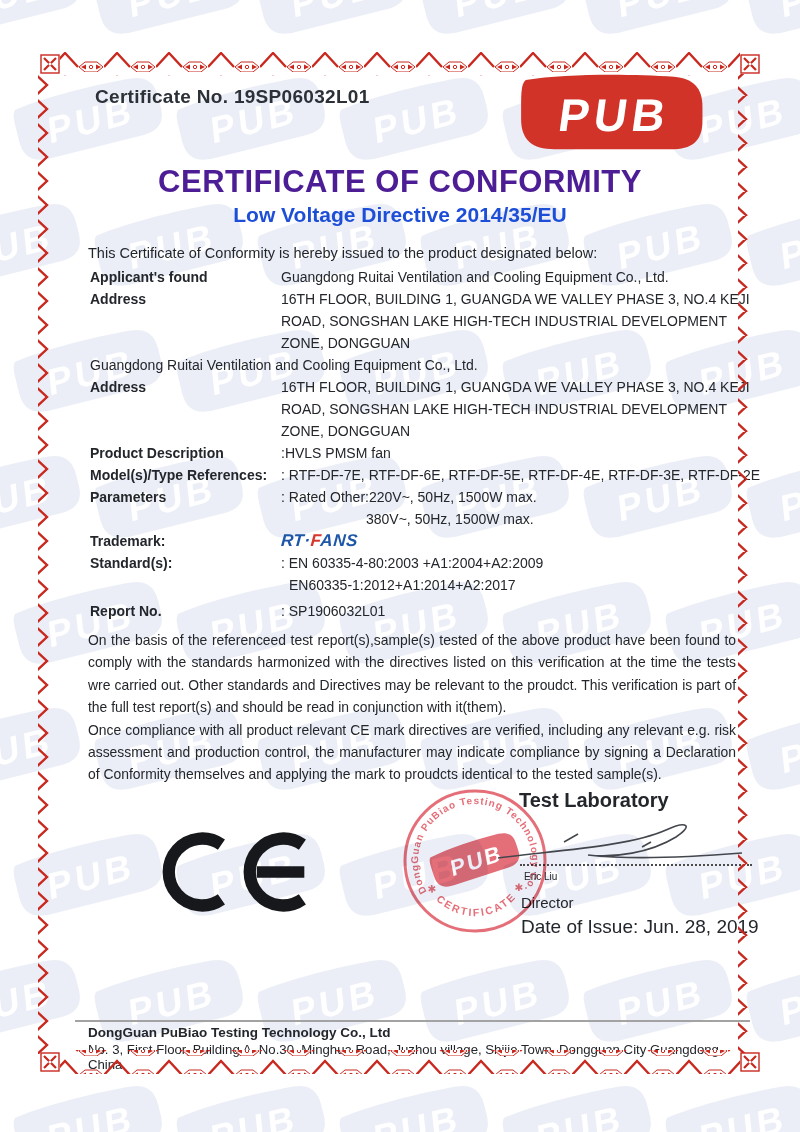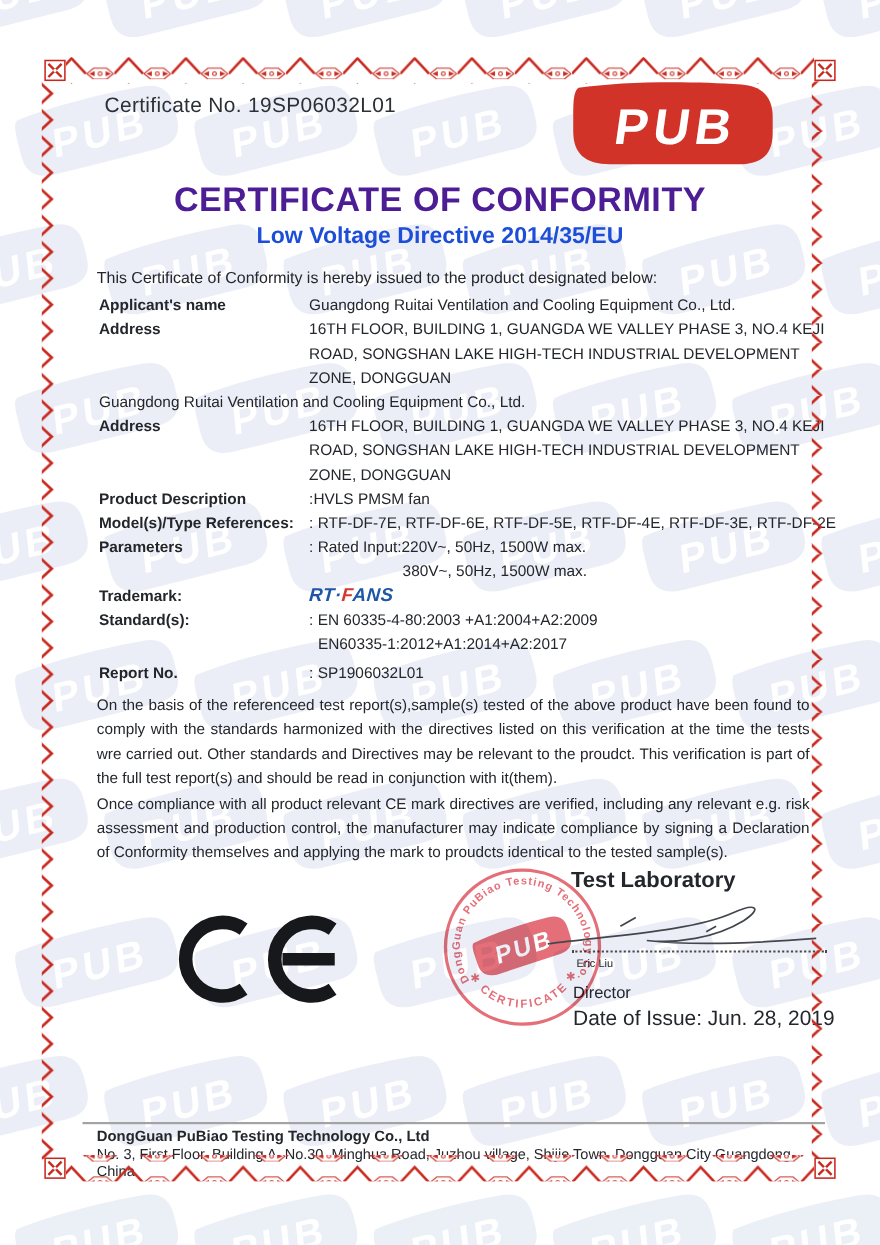--- a/index.html
+++ b/index.html
@@ -5,21 +5,21 @@
   html,body{margin:0;padding:0;background:#888;}
   .page{position:relative;width:800px;height:1132px;background:#ffffff;overflow:hidden;
         font-family:"Liberation Sans","DejaVu Sans",sans-serif;color:#23262b;}
   
   #wm-layer{position:absolute;inset:0;z-index:1;}
   .wm{position:absolute;width:152px;height:66px;color:#dfe5f1;transform:rotate(-14deg);opacity:.62;}
   
   .border-frame{position:absolute;inset:0;z-index:4;pointer-events:none;}
   
   .content{position:absolute;inset:0;z-index:2;}
-  .cert-no{position:absolute;left:95px;top:86px;font-size:19px;font-weight:normal;color:#2c3138;letter-spacing:.3px;}
+  .cert-no{position:absolute;left:95px;top:86px;font-size:19px;font-weight:bold;color:#2c3138;letter-spacing:.3px;}
   .pub-logo{position:absolute;left:488px;top:72px;width:246px;height:82px;color:#d23329;}
   .doc-title{position:absolute;left:0;right:0;top:164px;text-align:center;font-size:31px;font-weight:bold;color:#4c1d95;letter-spacing:.5px;}
   .doc-subtitle{position:absolute;left:0;right:0;top:203px;text-align:center;font-size:21px;font-weight:bold;color:#1d4ed8;}
   .intro{position:absolute;left:88px;top:245px;font-size:14.5px;}
   .fields{position:absolute;left:90px;top:266px;width:660px;font-size:14px;line-height:22px;}
   .frow{display:flex;align-items:flex-start;}
   .flabel{width:191px;font-weight:bold;flex:none;}
   .fvalue{flex:1;}
   .fline{white-space:nowrap;}
   .indent85{padding-left:85px;}
@@ -275,21 +275,21 @@
     <svg class="pub-logo" viewBox="0 0 240 104">
       <use href="#publogo"></use>
     </svg>
 
     <div class="doc-title">CERTIFICATE OF CONFORMITY</div>
     <div class="doc-subtitle">Low Voltage Directive 2014/35/EU</div>
     <div class="intro">This Certificate of Conformity is hereby issued to the product designated below:</div>
 
     <div class="fields">
       <div class="frow">
-        <div class="flabel">Applicant's name</div>
+        <div class="flabel">Applicant's found</div>
         <div class="fvalue">
             <div class="fline">Guangdong Ruitai Ventilation and Cooling Equipment Co., Ltd.</div>
           </div>
       </div>
       <div class="frow">
         <div class="flabel">Address</div>
         <div class="fvalue">
           <div class="fline">16TH FLOOR, BUILDING 1, GUANGDA WE VALLEY PHASE 3, NO.4 KEJI</div>
           <div class="fline">ROAD, SONGSHAN LAKE HIGH-TECH INDUSTRIAL DEVELOPMENT</div>
           <div class="fline">ZONE, DONGGUAN</div>
@@ -316,21 +316,21 @@
       </div>
       <div class="frow">
         <div class="flabel">Model(s)/Type References:</div>
         <div class="fvalue">
             <div class="fline">: RTF-DF-7E, RTF-DF-6E, RTF-DF-5E, RTF-DF-4E, RTF-DF-3E, RTF-DF-2E</div>
           </div>
       </div>
       <div class="frow">
         <div class="flabel">Parameters</div>
         <div class="fvalue">
-          <div class="fline">: Rated Input:220V~, 50Hz, 1500W max.</div>
+          <div class="fline">: Rated Other:220V~, 50Hz, 1500W max.</div>
           <div class="fline indent85">380V~, 50Hz, 1500W max.</div>
         </div>
       </div>
       <div class="frow">
         <div class="flabel">Trademark:</div>
         <div class="fvalue">
           <span class="rtfans"><span class="blue">RT·</span><span class="red">F</span><span class="blue">ANS</span></span>
         </div>
       </div>
       <div class="frow">

